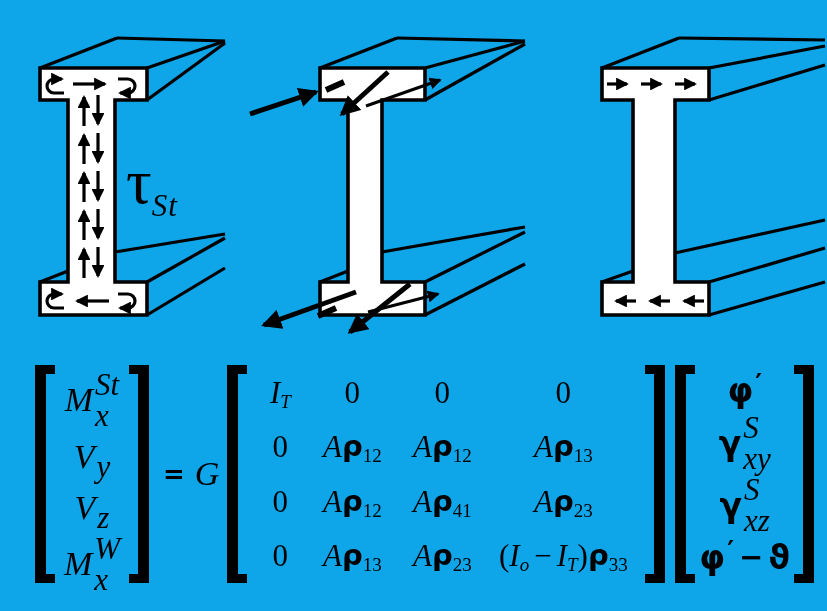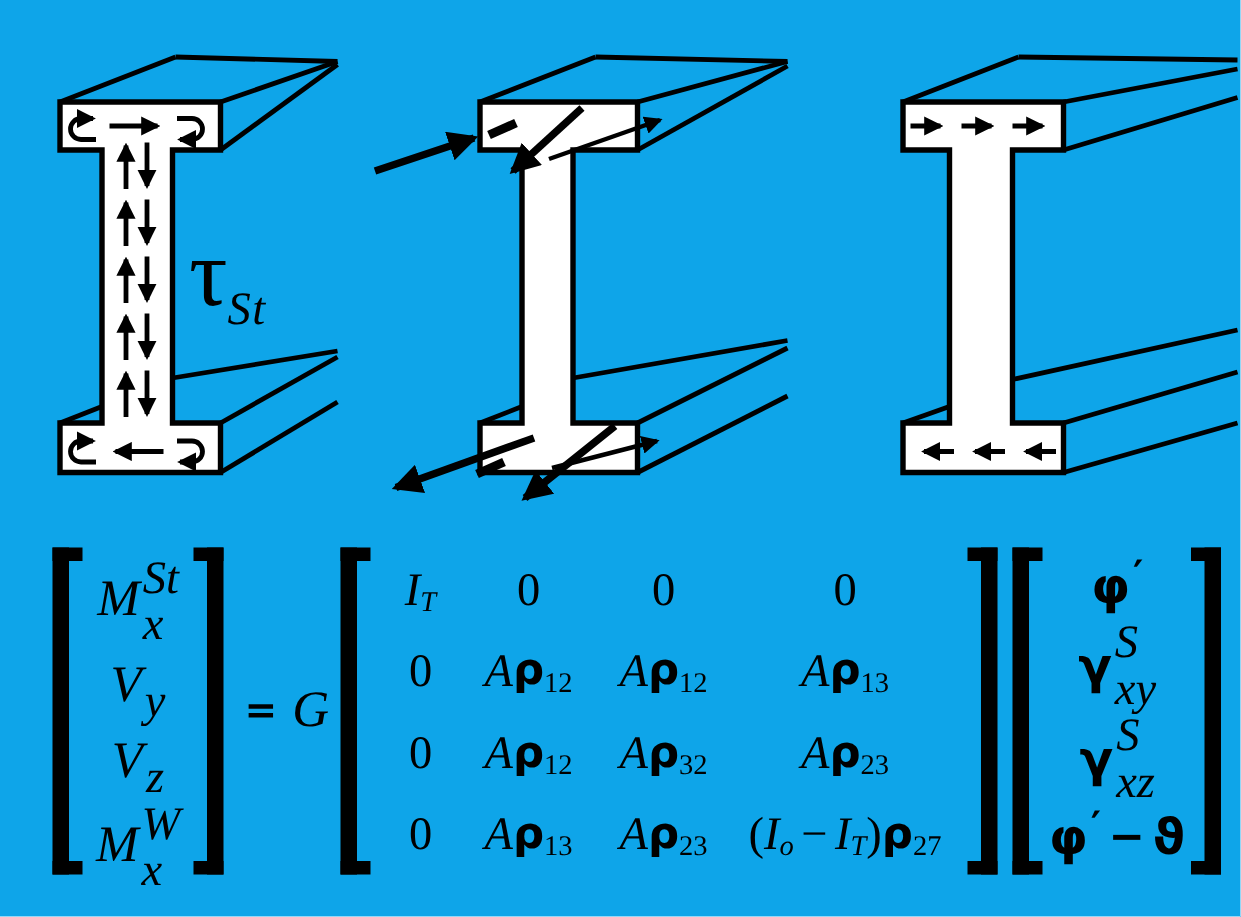--- a/index.html
+++ b/index.html
@@ -220,21 +220,21 @@
 
       <span class="cell mn">0</span>
       <span class="cell">
         <span class="mi">A</span>
         <span class="g">ρ</span>
         <span class="sb2 mn">12</span>
       </span>
       <span class="cell">
         <span class="mi">A</span>
         <span class="g">ρ</span>
-        <span class="sb2 mn">32</span>
+        <span class="sb2 mn">41</span>
       </span>
       <span class="cell">
         <span class="mi">A</span>
         <span class="g">ρ</span>
         <span class="sb2 mn">23</span>
       </span>
 
       <span class="cell mn">0</span>
       <span class="cell">
         <span class="mi">A</span>
@@ -248,21 +248,21 @@
       </span>
       <span class="cell">
         <span class="mn">(</span>
         <span class="mi">I</span>
         <span class="sb2 mi">o</span>
         <span class="mn mns">−</span>
         <span class="mi">I</span>
         <span class="sb2 mi">T</span>
         <span class="mn">)</span>
         <span class="g">ρ</span>
-        <span class="sb2 mn">27</span>
+        <span class="sb2 mn">33</span>
       </span>
     </div>
     <div class="brk r"></div>
 
     <div class="brk l rhsgrp"></div>
     <div class="vrows" style="min-width:94px">
       <div class="vrow">
         <span class="g big">φ</span>
         <span class="pr">′</span>
       </div>

